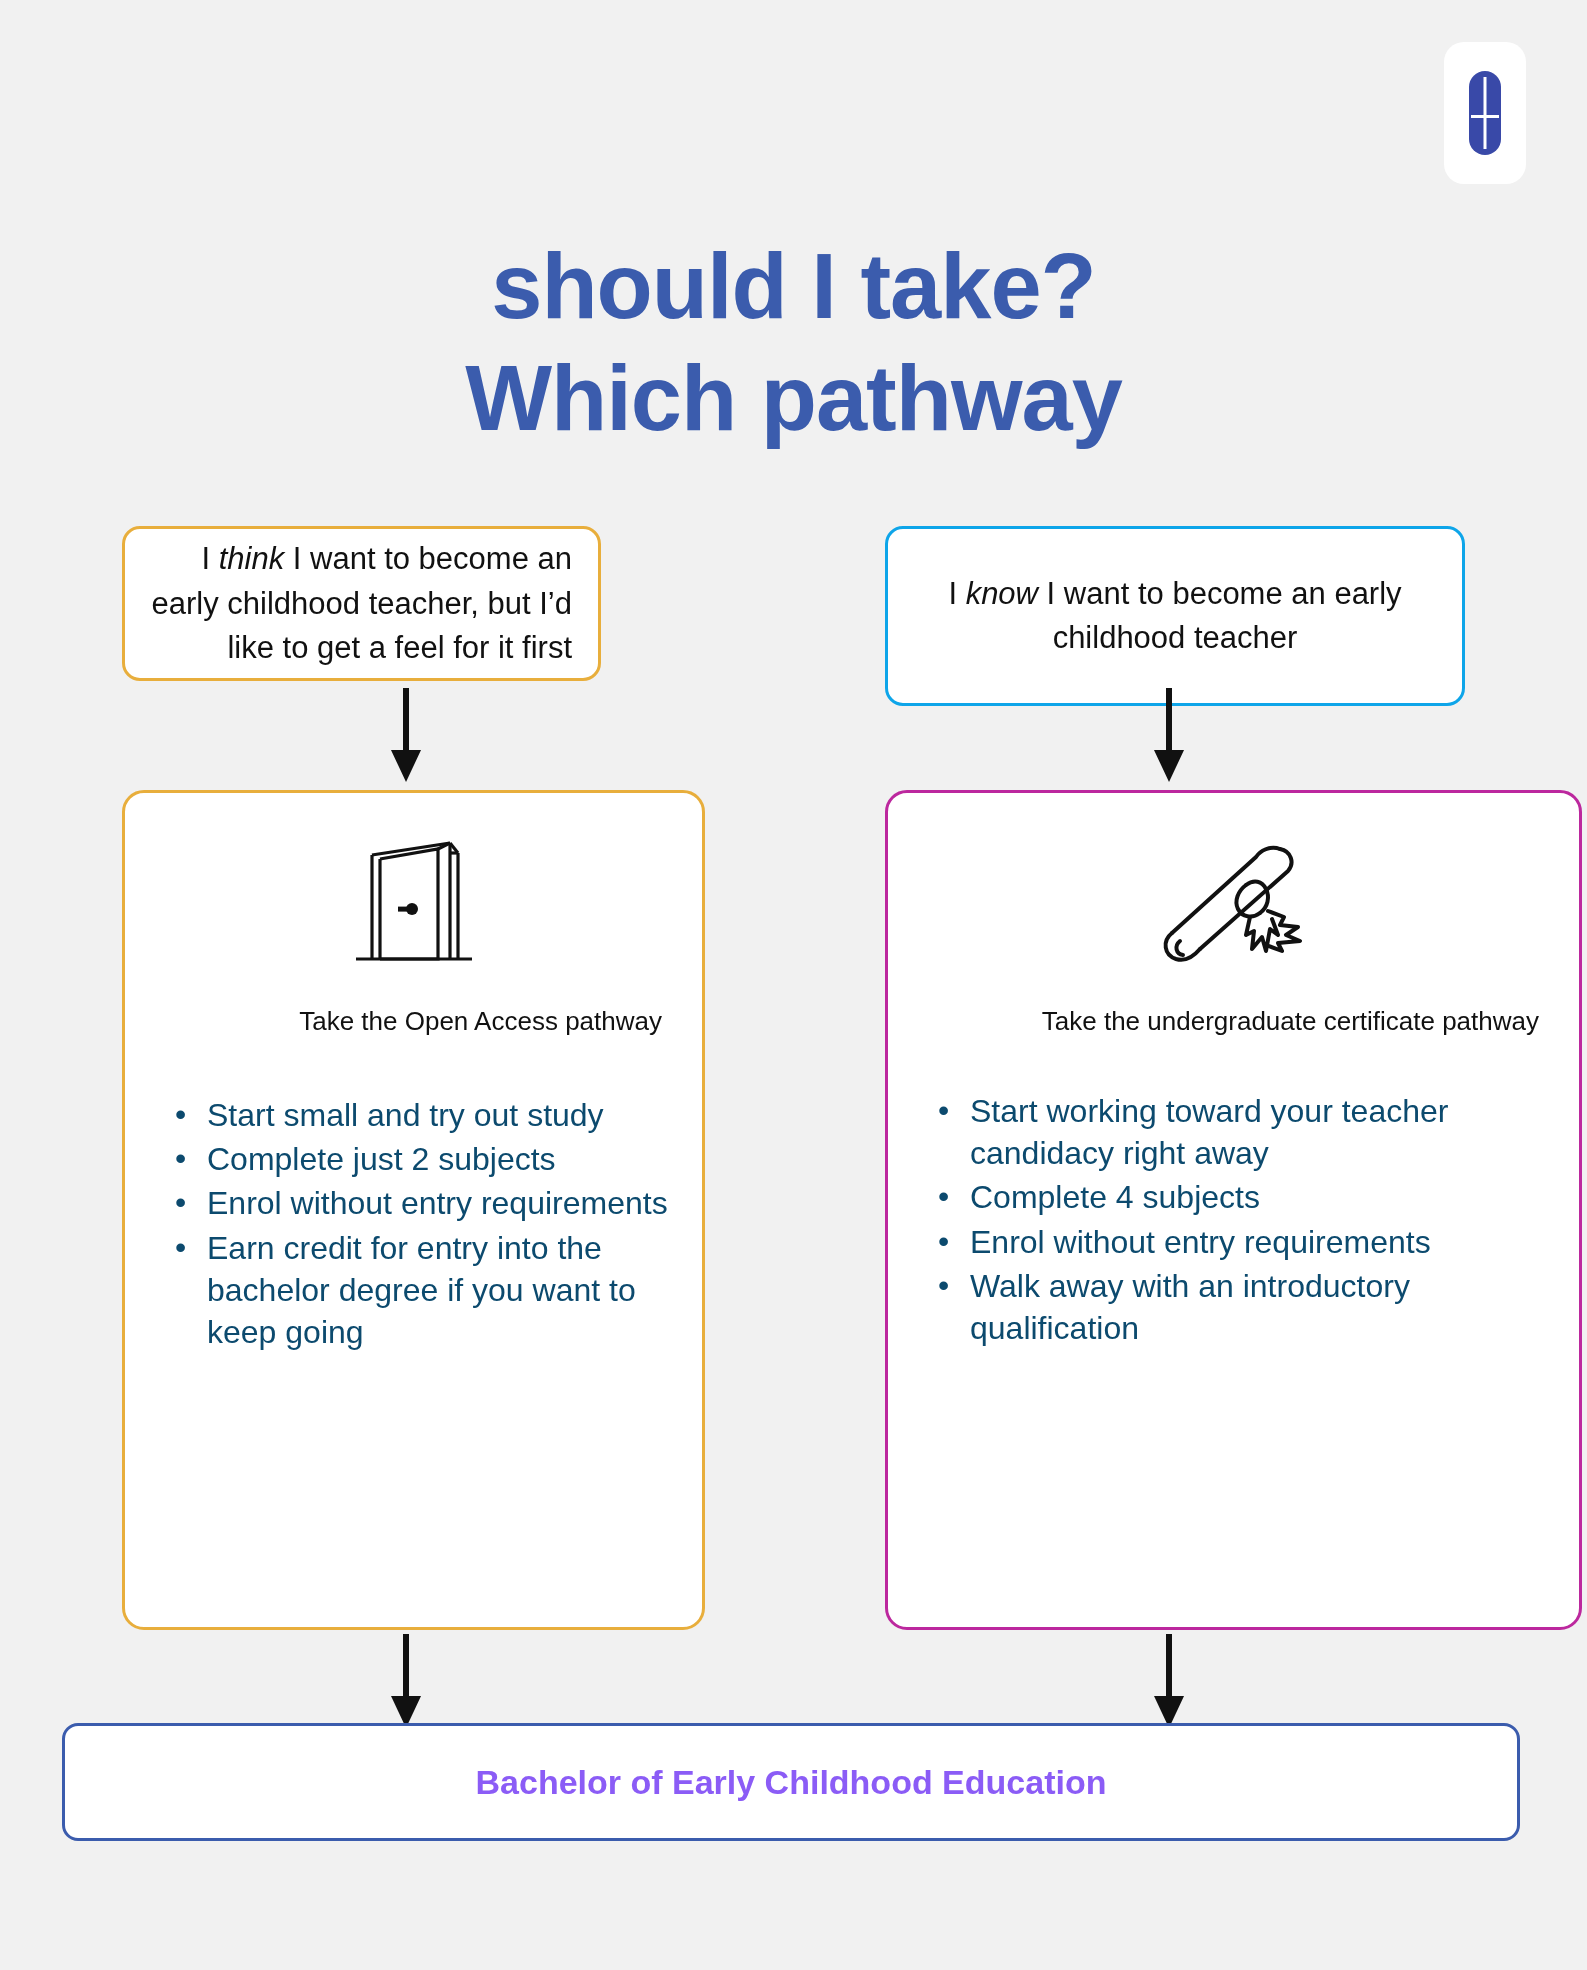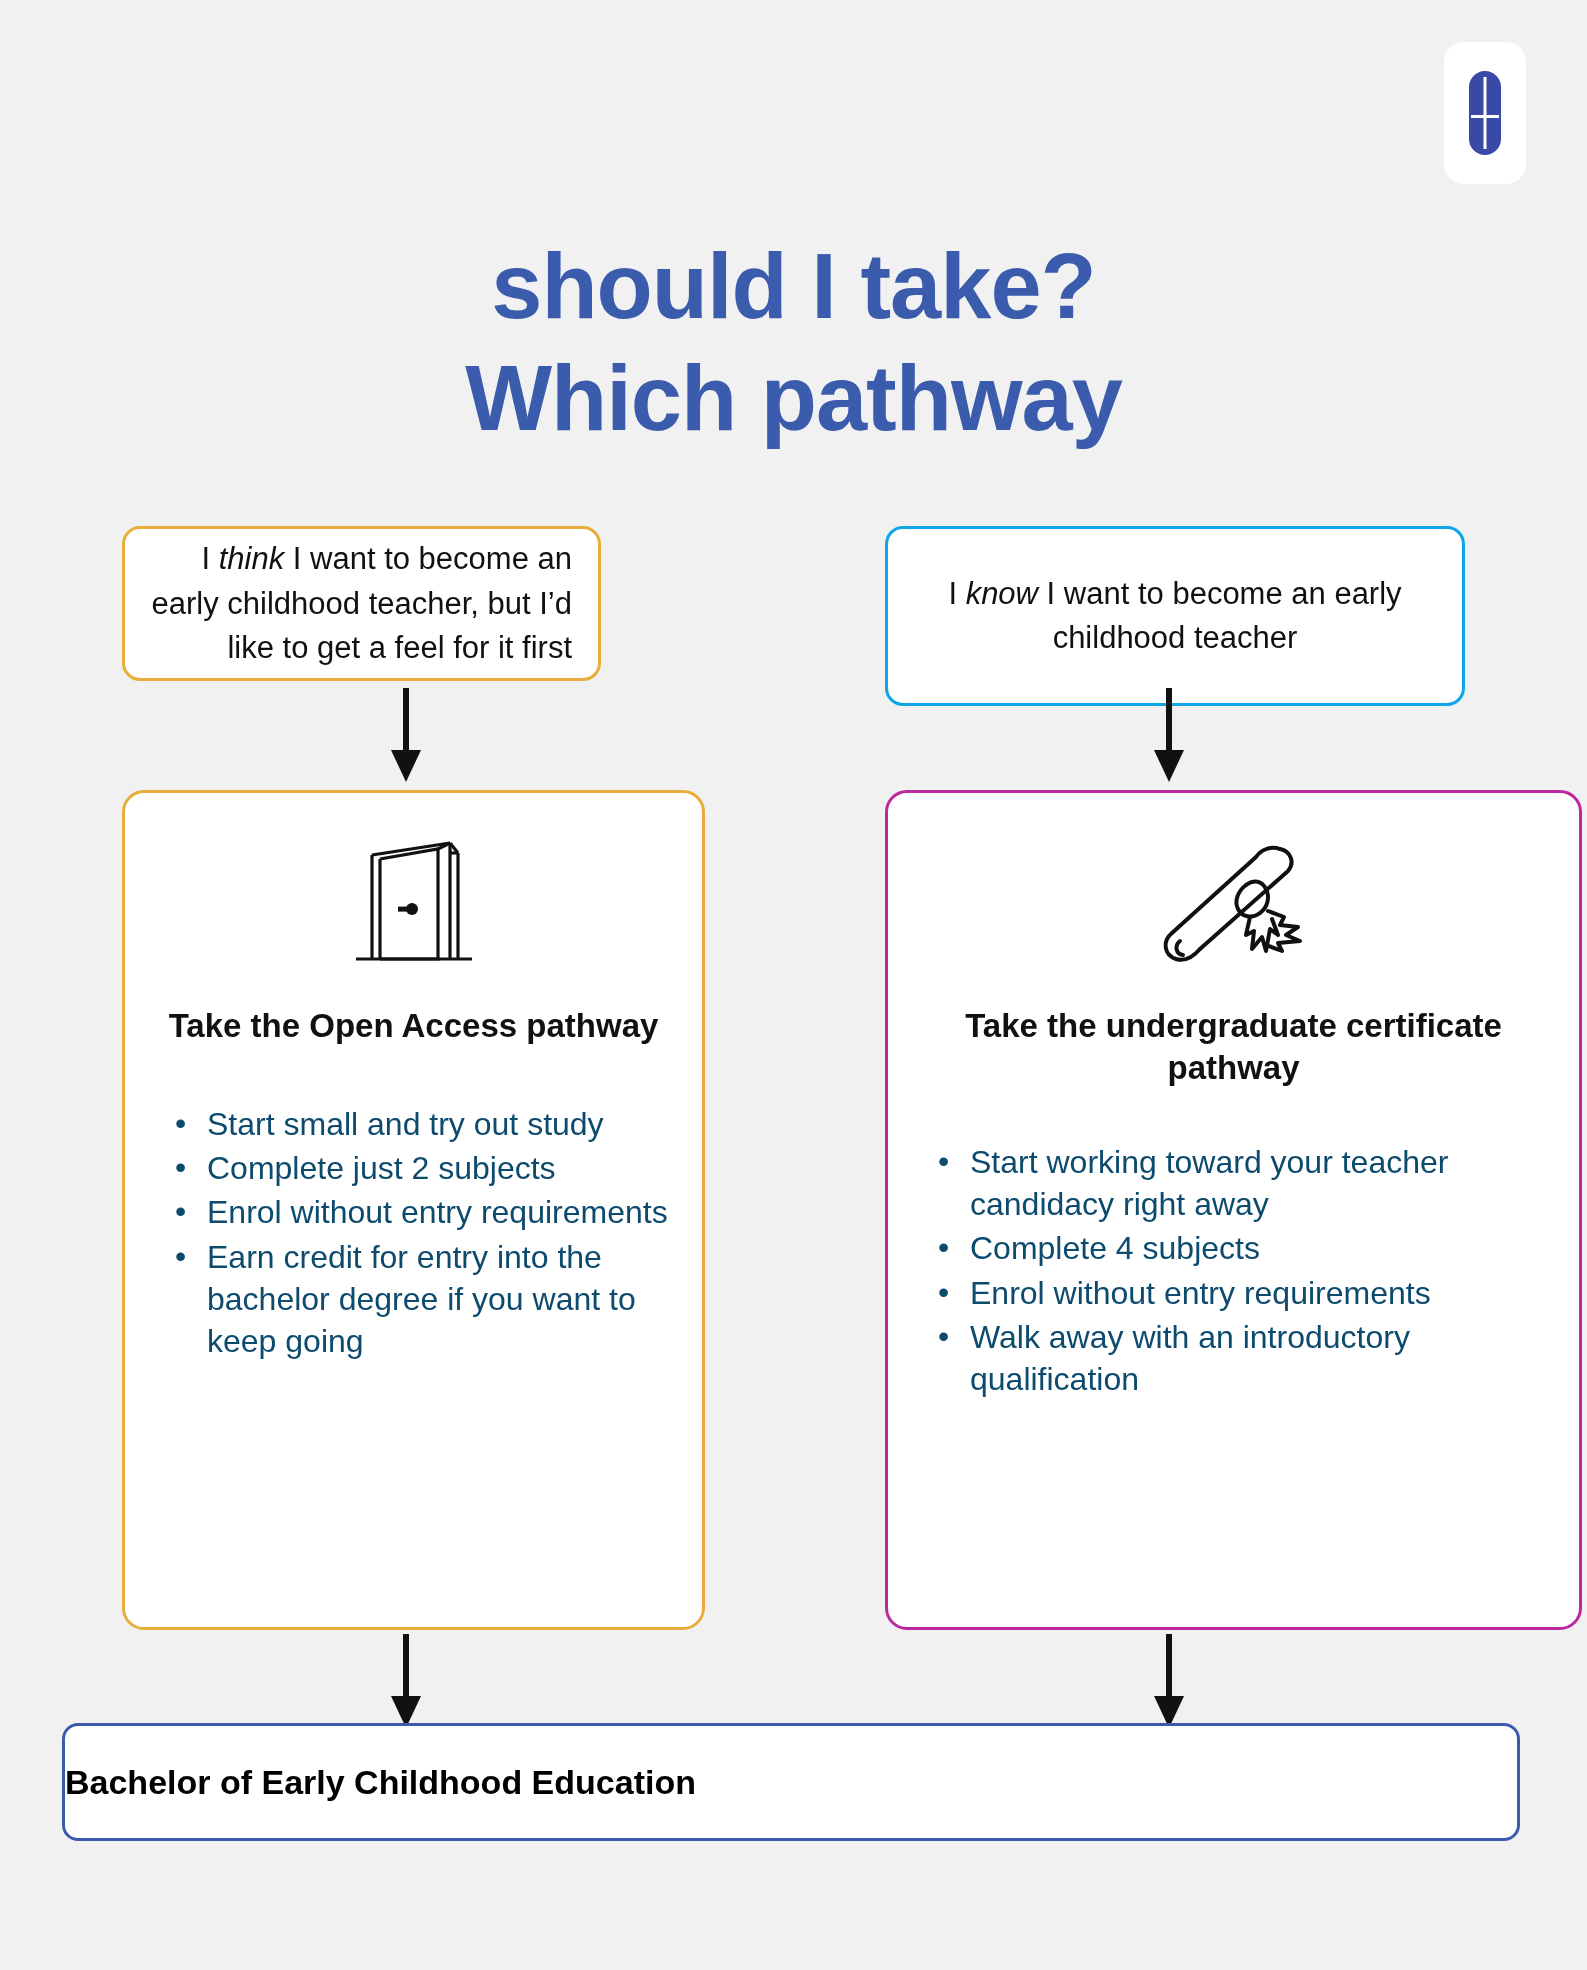--- a/index.html
+++ b/index.html
@@ -103,23 +103,23 @@
     height: 190px;
     display: flex;
     align-items: center;
     justify-content: center;
     padding-top: 30px;
     box-sizing: border-box;
   }
   .card-icon svg { display: block; }
 
   .card-heading {
-    text-align: center;
-    font-size: 33px;
-    font-weight: bold;
+    text-align: right;
+    font-size: 26px;
+    font-weight: normal;
     line-height: 1.27;
     color: #111111;
     padding: 22px 40px 0 40px;
   }
 
   .card-list {
     margin: 0;
     padding: 0 34px 0 82px;
     list-style: none;
     font-size: 32px;
@@ -148,24 +148,24 @@
     top: 1723px;
     left: 62px;
     width: 1458px;
     height: 118px;
     box-sizing: border-box;
     background: #ffffff;
     border: 3px solid #3b5cad;
     border-radius: 16px;
     display: flex;
     align-items: center;
-    justify-content: flex-start;
+    justify-content: center;
     font-size: 34px;
     font-weight: bold;
-    color: #000000;
+    color: #8b5cf6;
   }
 </style>
 </head>
 <body>
 
 <div class="logo-badge">
   <span>
     <svg width="44" height="92" viewBox="0 0 44 92">
       <rect x="6" y="4" width="32" height="84" rx="16" ry="16" fill="#3949a8"></rect>
       <rect x="20.5" y="10" width="3" height="72" fill="#ffffff"></rect>

